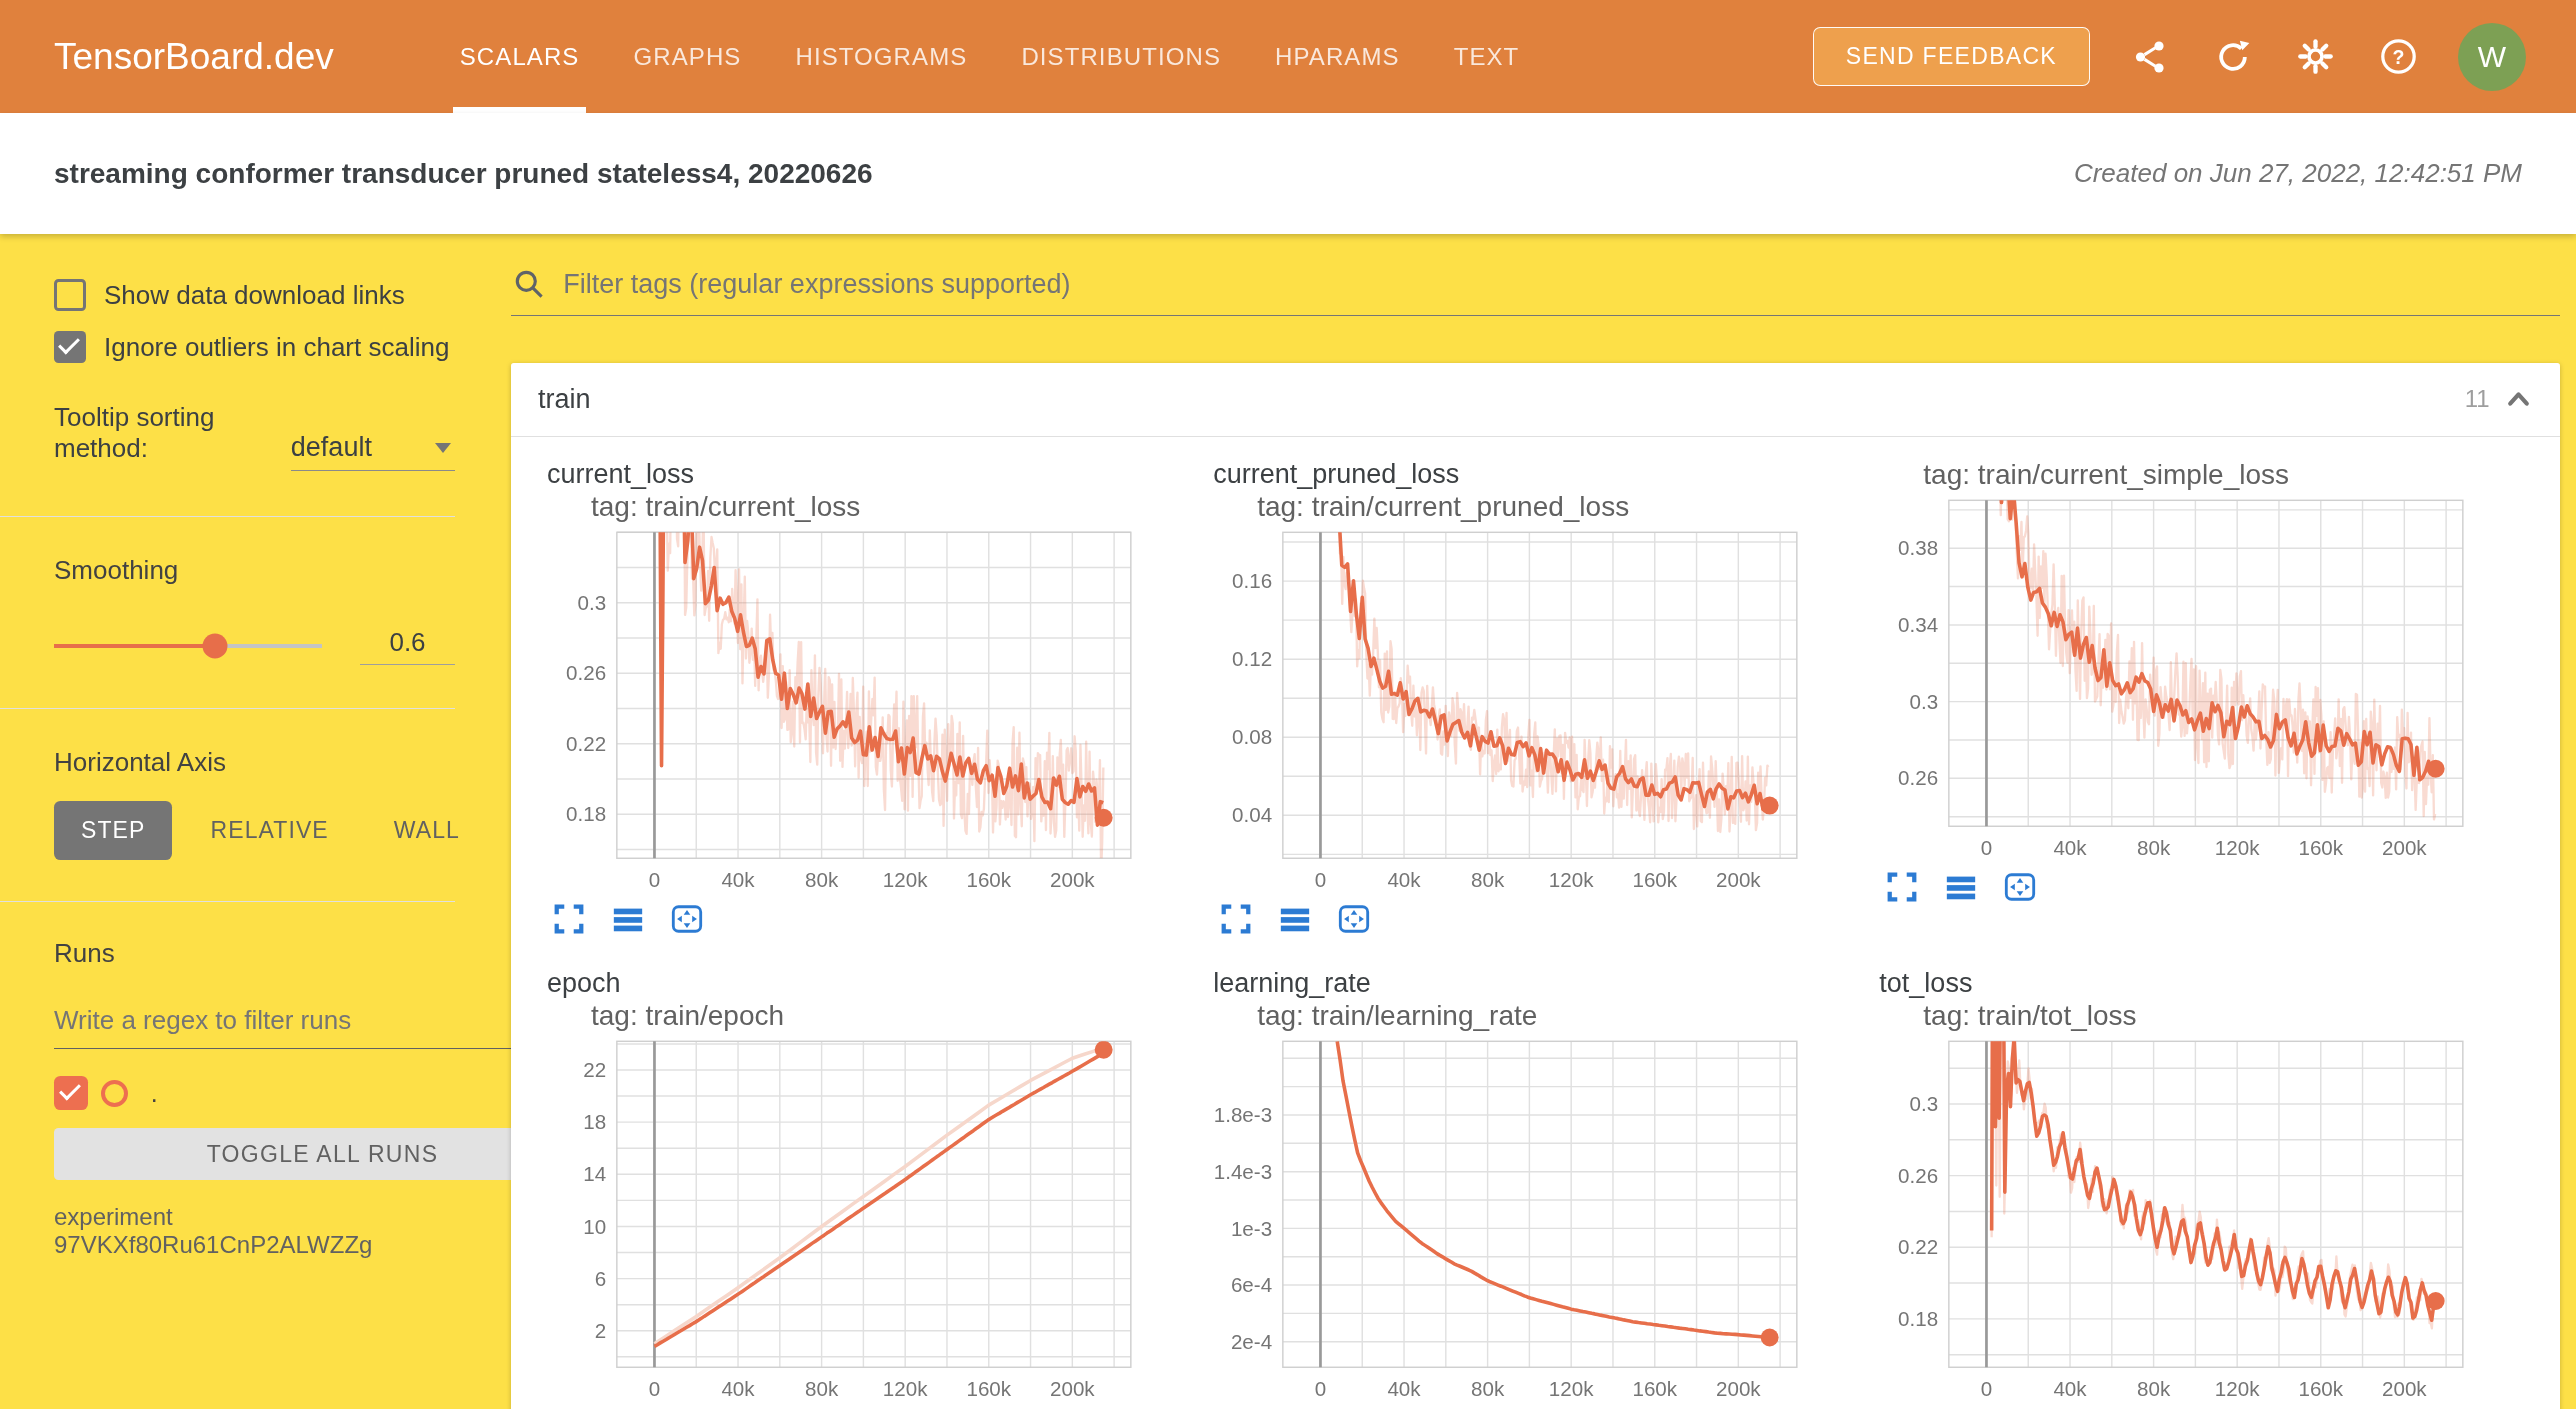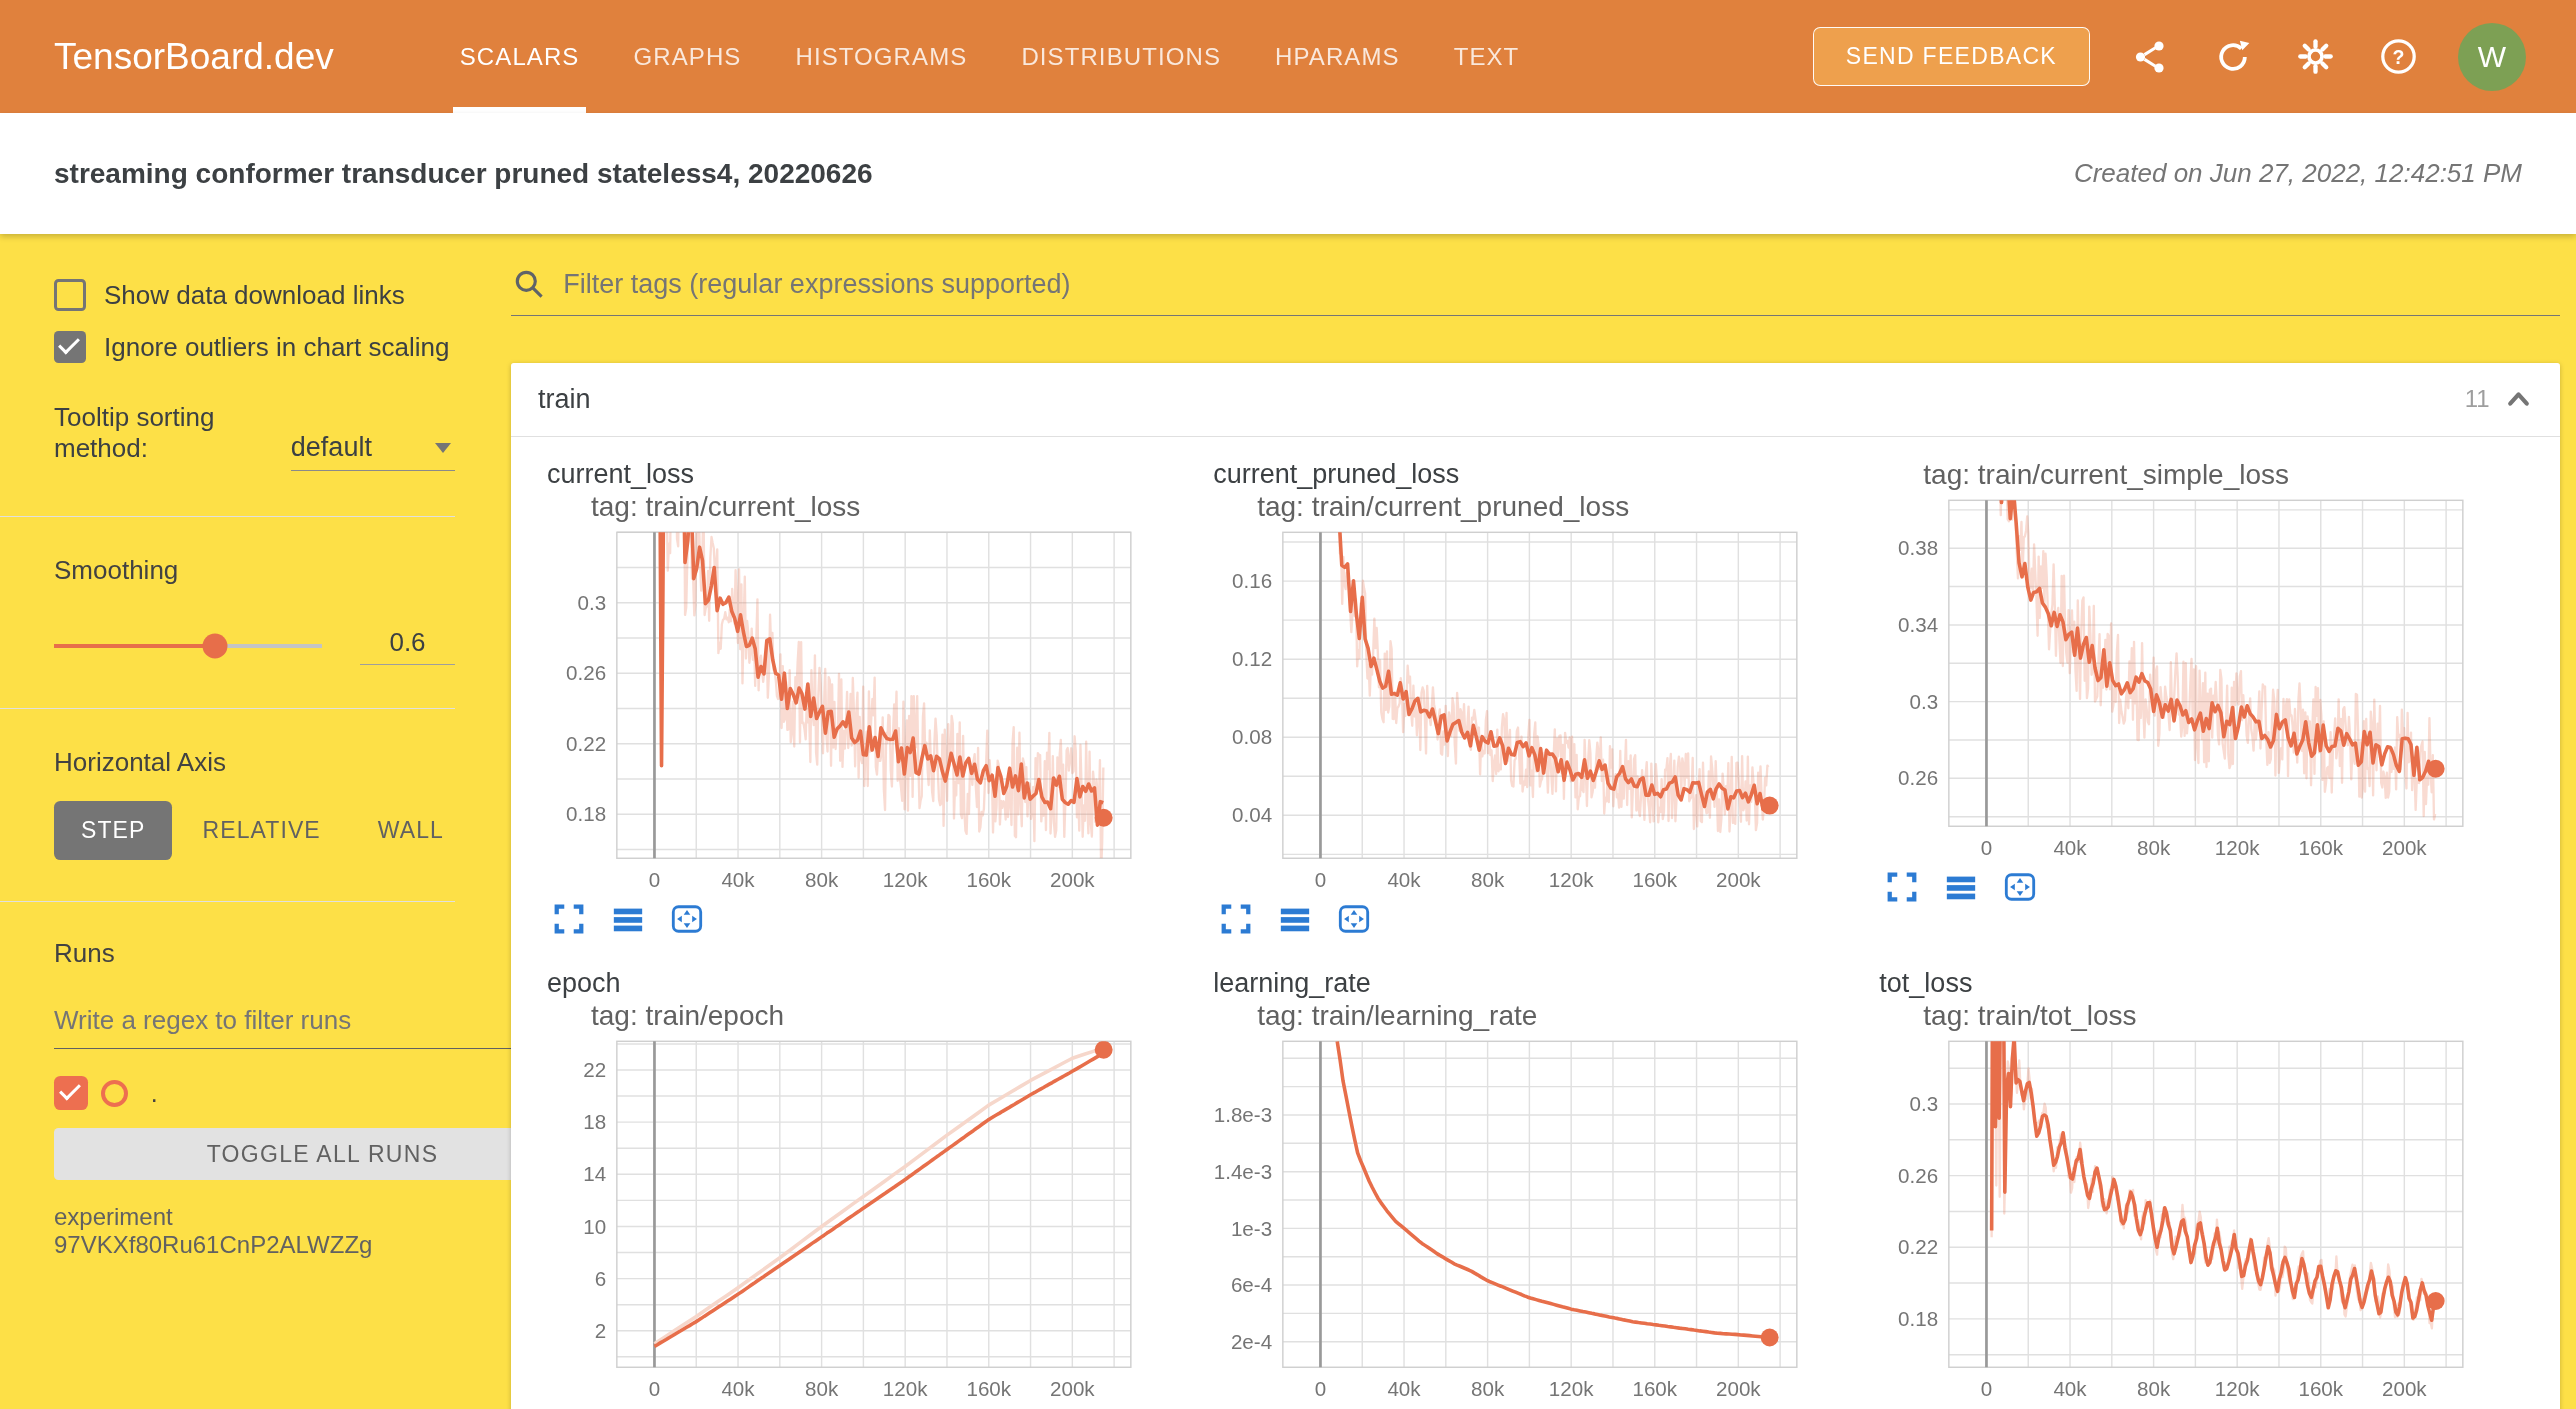--- a/index.html
+++ b/index.html
@@ -41,21 +41,21 @@
   .select-value{font-size:27px;color:#3c4043;}
   .caret{width:0;height:0;border-left:8px solid transparent;border-right:8px solid transparent;border-top:10px solid #757575;margin-right:3.6px;}
 
   .sec-label{font-size:26px;color:#424242;}
   .slider-row{display:flex;align-items:center;margin:41px 56px 0 54px;}
   .slider-track{flex:1;height:3.6px;background:#c4c4c4;position:relative;}
   .slider-fill{position:absolute;left:0;top:0;height:3.6px;background:#e76e4a;}
   .slider-thumb{position:absolute;top:50%;transform:translate(-50%,-50%);width:25px;height:25px;border-radius:50%;background:#e76e4a;cursor:pointer;}
   .slider-value{width:95px;margin-left:38px;border-bottom:1.8px solid #9e9e9e;font-size:26px;color:#3c4043;text-align:center;padding-bottom:6.3px;}
 
-  .axis-btns{display:flex;align-items:center;gap:3px;margin-top:23px;}
+  .axis-btns{display:flex;align-items:center;gap:11px;margin-top:23px;}
   .axis-btn{font-size:23px;letter-spacing:1.1px;color:#616161;padding:16px 27px;border-radius:6.3px;cursor:pointer;background:none;border:none;font-family:inherit;}
   .axis-btn.active{background:#757575;color:#fff;}
 
   .regex-input{display:block;width:537px;border:none;border-bottom:1.8px solid #616161;background:transparent;font-size:26px;color:#3c4043;padding:5.4px 0 12.5px 0;outline:none;font-family:inherit;margin-top:30px;}
   .regex-input::placeholder{color:#757575;}
 
   .run-row{display:flex;align-items:center;margin-top:27px;gap:12.5px;}
   .run-cb{width:34px;height:34px;border-radius:6.3px;background:#ed6f50;position:relative;cursor:pointer;}
   .run-cb::after{content:"";position:absolute;left:6.3px;top:8px;width:17px;height:8px;border-left:3.6px solid #fff;border-bottom:3.6px solid #fff;transform:rotate(-45deg);}
   .run-circle{width:27px;height:27px;border-radius:50%;border:4.5px solid #ed6f50;box-sizing:border-box;}

